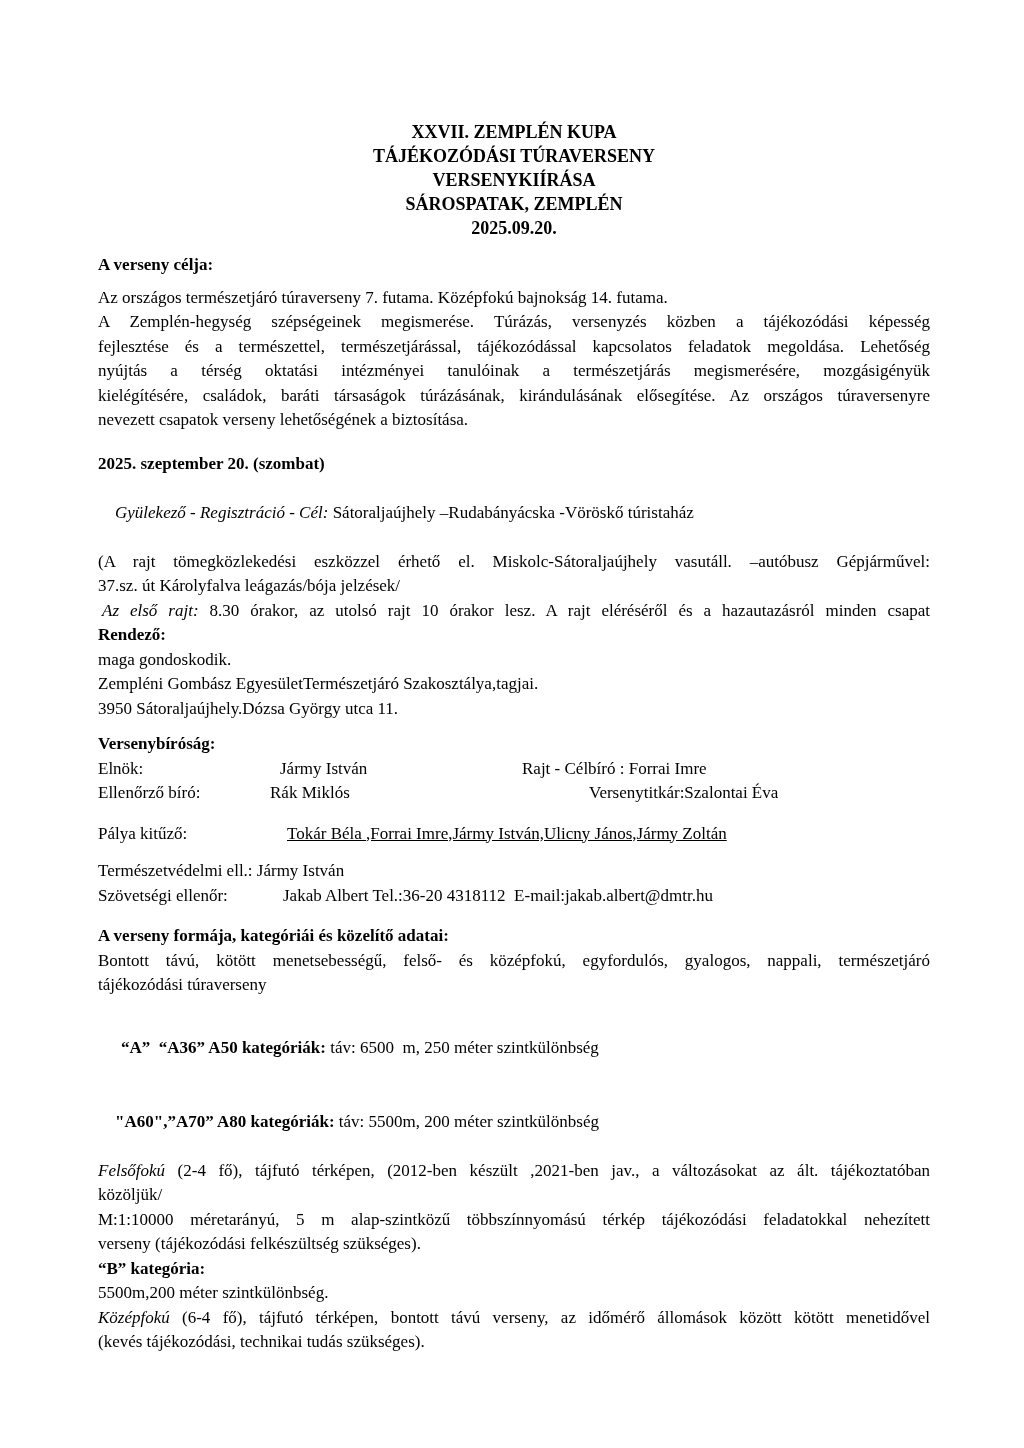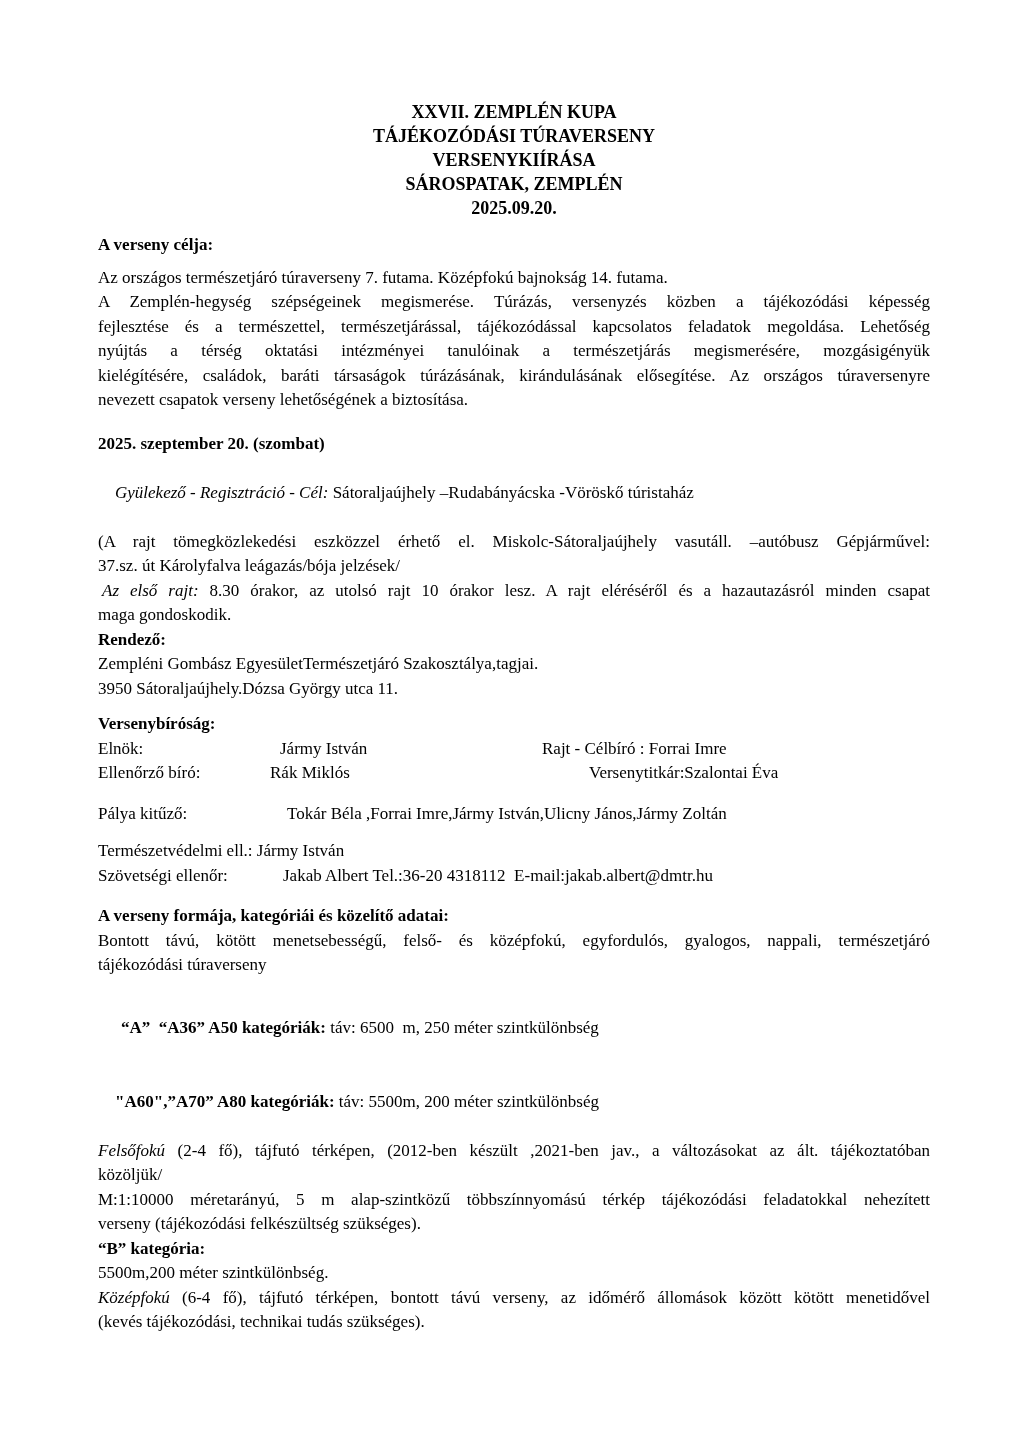--- a/index.html
+++ b/index.html
@@ -8,42 +8,42 @@
     width:1024px; height:1448px;
     box-sizing:border-box;
     padding:100px 94px 0 98px;
     background:#ffffff;
     color:#000000;
     font-family:"Liberation Serif","DejaVu Serif",serif;
     font-size:17px;
     line-height:24.5px;
     overflow:hidden;
   }
-  .title { text-align:center; font-weight:bold; font-size:18px; line-height:24px; }
+  .title { text-align:center; font-weight:bold; font-size:18px; line-height:24px;margin-top:20px; }
   .bi { font-weight:bold; }
   .b  { font-weight:bold; }
   .i  { font-style:italic; }
   .line { white-space:pre-wrap; }
   .jl { text-align:justify; text-align-last:justify; -moz-text-align-last:justify; }
   .row { position:relative; height:24.5px; }
   .row span { position:absolute; top:0; white-space:pre; }
   #h-celja { margin-top:13px; }
   #p-intro { margin-top:8px; }
   #h-helye { margin-top:8px; }
   #d-date  { margin-top:19px; }
   #h-jury  { margin-top:11px; }
   #r-palya { margin-top:16px; }
   #l-termeszetvedelmi { margin-top:13px; }
   #h-formaja { margin-top:16px; }
   #l-acat { margin-top:14px; padding-left:6px; }
   #l-start { padding-left:4px; }
   #l-turazas { margin-top:57px; }
-  .n-elnok  { left:182px; }  .n-rajt   { left:444px; }
+  .n-elnok  { left:182px; }  .n-rajt   { left:424px; }
   .n-ellen  { left:172px; }  .n-titkar { left:491px; }
-  .n-palya  { left:189px; }  .n-szov   { left:185px; }
+  .n-palya  { left:189px;text-decoration:underline; }  .n-szov   { left:185px; }
 </style>
 </head>
 <body>
 
 <div class="page">
 
   <div class="title">
     <div class="line">XXVII. ZEMPLÉN KUPA</div>
     <div class="line">TÁJÉKOZÓDÁSI TÚRAVERSENY</div>
     <div class="line">VERSENYKIÍRÁSA</div>
@@ -65,23 +65,23 @@
 
   <div id="d-date" class="line b">2025. szeptember 20. (szombat)</div>
   <div class="line">
     <span class="i">Gyülekező - Regisztráció - Cél:</span><span> Sátoraljaújhely –Rudabányácska -Vöröskő túristaház</span>
   </div>
   <div class="jl">(A rajt tömegközlekedési eszközzel érhető el. Miskolc-Sátoraljaújhely vasutáll. –autóbusz Gépjárművel:</div>
   <div class="line">37.sz. út Károlyfalva leágazás/bója jelzések/</div>
   <div id="l-start" class="jl">
     <span class="i">Az első rajt:</span><span> 8.30 órakor, az utolsó rajt 10 órakor lesz. A rajt eléréséről és a hazautazásról minden csapat</span>
   </div>
+  <div id="h-rendezo" class="line bi">Rendező:</div>
+
   <div class="line">maga gondoskodik.</div>
-
-  <div id="h-rendezo" class="line bi">Rendező:</div>
   <div class="line">Zempléni Gombász EgyesületTermészetjáró Szakosztálya,tagjai.</div>
   <div class="line">3950 Sátoraljaújhely.Dózsa György utca 11.</div>
 
   <div id="h-jury" class="line bi">Versenybíróság:</div>
   <div class="row">
     <span>Elnök:</span>
     <span class="n-elnok">Jármy István</span>
     <span class="n-rajt">Rajt - Célbíró : Forrai Imre</span>
   </div>
   <div class="row">

